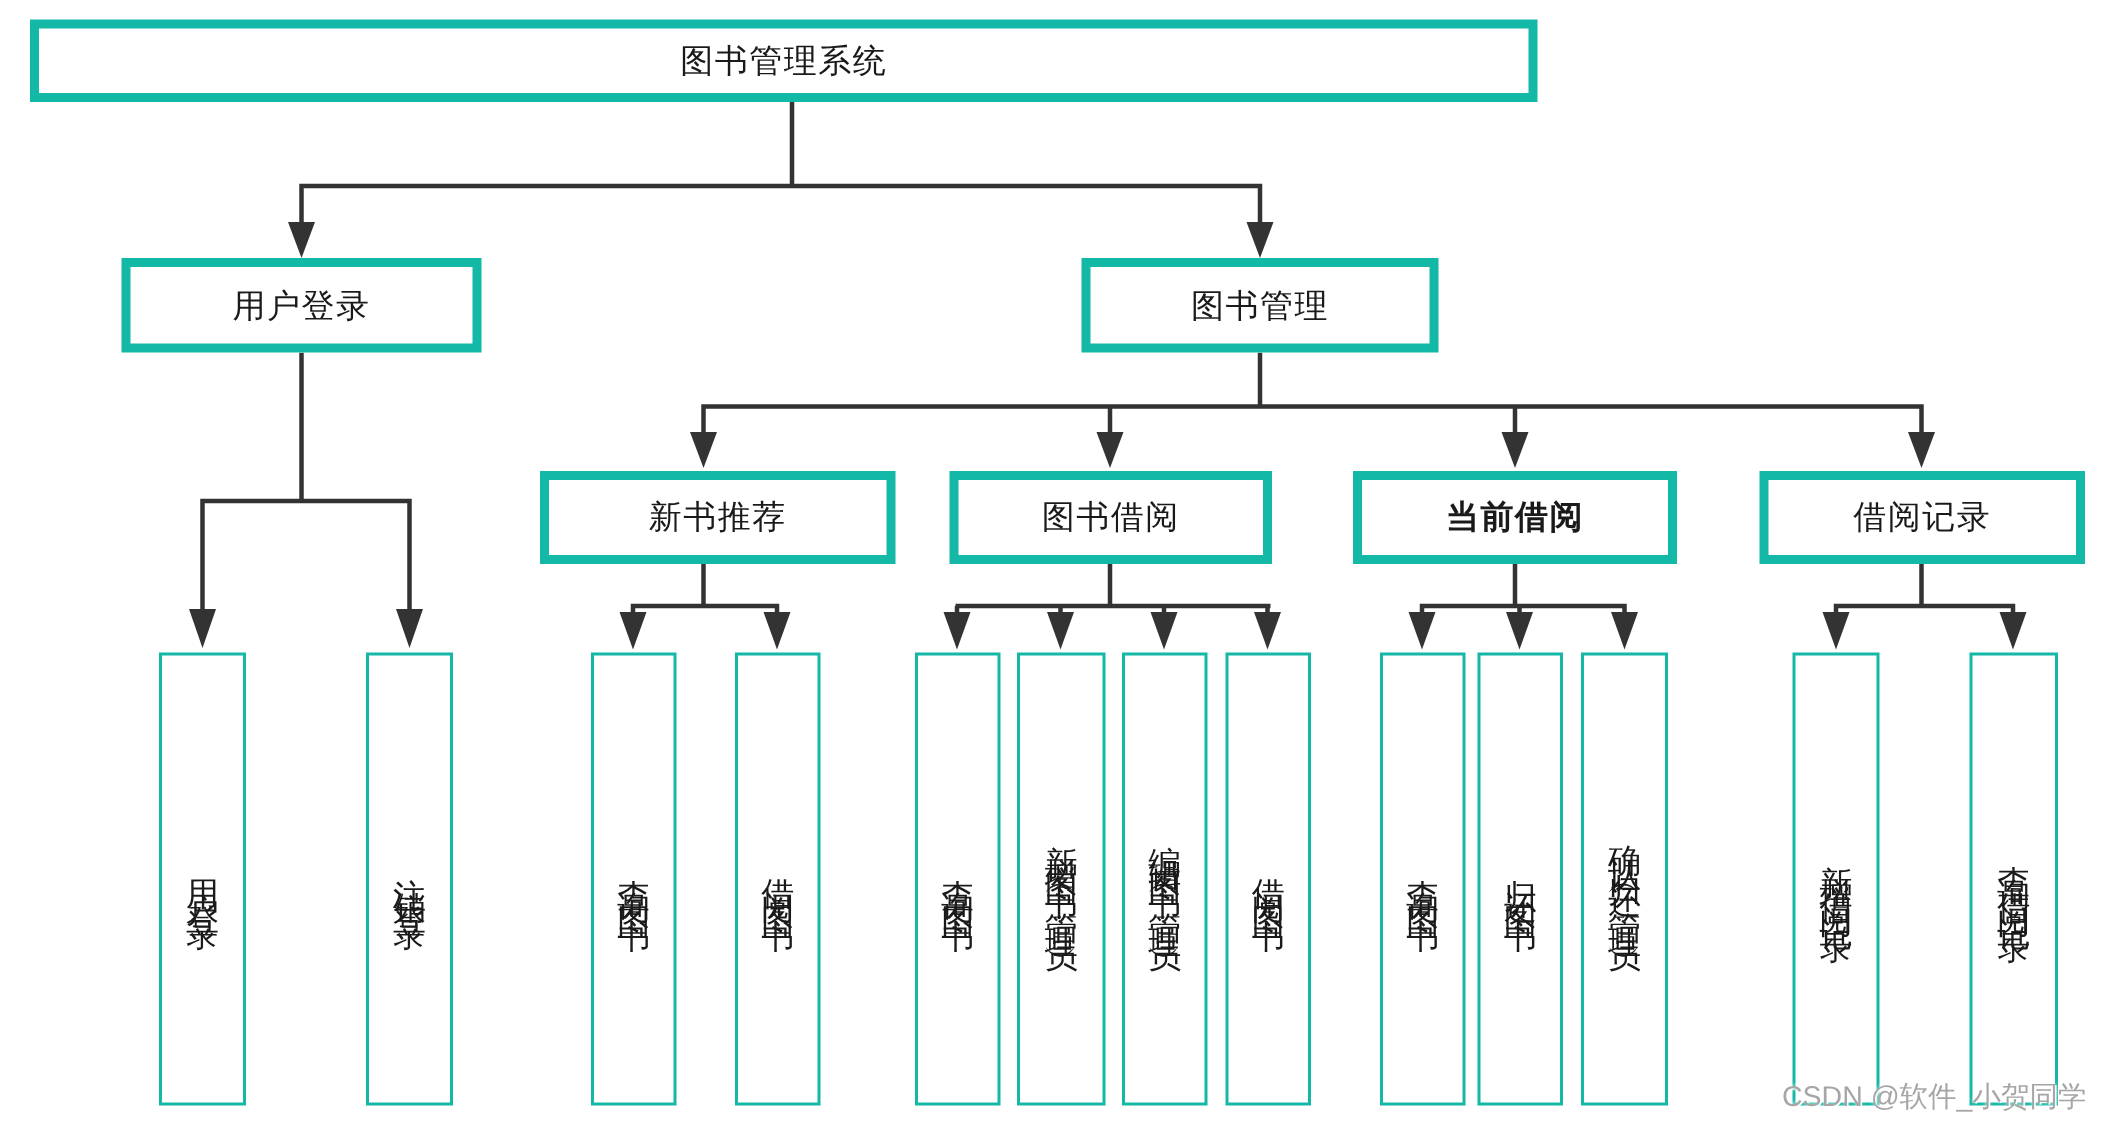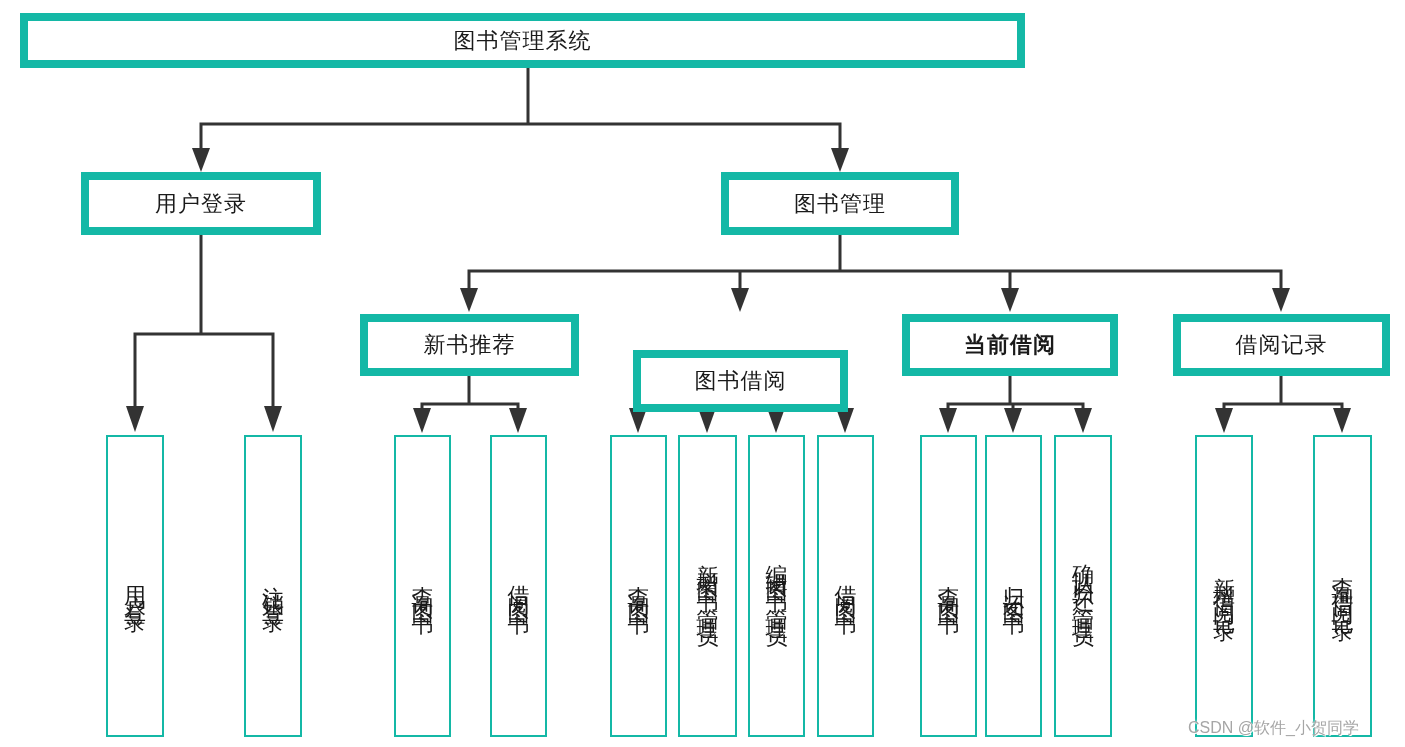--- a/index.html
+++ b/index.html
@@ -15,21 +15,21 @@
   }
 
   .connectors {
     position: absolute;
     left: 0; top: 0;
     width: 1405px; height: 747px;
   }
 
   .node {
     position: absolute;
-    border: 8px solid #14b8a6;
+    border: 6px solid #14b8a6;
     background: #ffffff;
     display: flex;
     align-items: center;
     justify-content: center;
     color: #1a1a1a;
     font-size: 22px;
     letter-spacing: 1px;
   }
 
   .node.leaf {
@@ -43,21 +43,21 @@
     line-height: 1;
     font-size: 22px;
     white-space: nowrap;
   }
 
   .watermark {
     position: absolute;
     left: 1188px;
     top: 718px;
     width: 214px;
-    font-size: 16px;
+    font-size: 19px;
     color: #a6a6a6;
     white-space: nowrap;
     text-shadow: 0 0 3px #ffffff, 1px 1px 0 #ffffff;
   }
 </style>
 </head>
 <body>
 
 <div class="canvas">
 
@@ -105,24 +105,24 @@
     <span>图书管理系统</span>
   </div>
 
   <div class="node" style="left:81px; top:172px; width:240px; height:63px;">
     <span>用户登录</span>
   </div>
   <div class="node" style="left:721px; top:172px; width:238px; height:63px;text-align:center;">
     <span>图书管理</span>
   </div>
 
-  <div class="node" style="left:360px; top:314px; width:219px; height:62px;">
+  <div class="node" style="left:360px; top:314px; width:237px; height:62px;">
     <span>新书推荐</span>
   </div>
-  <div class="node" style="left:633px; top:314px; width:215px; height:62px;margin-top:36px;">
+  <div class="node" style="left:633px; top:314px; width:215px; height:62px;">
     <span>图书借阅</span>
   </div>
   <div class="node" style="left:902px; top:314px; width:216px; height:62px;font-weight:bold;">
     <span>当前借阅</span>
   </div>
   <div class="node" style="left:1173px; top:314px; width:217px; height:62px;">
     <span>借阅记录</span>
   </div>
 
   <div class="node leaf" style="left:106px; top:435px; width:58px; height:302px;">

